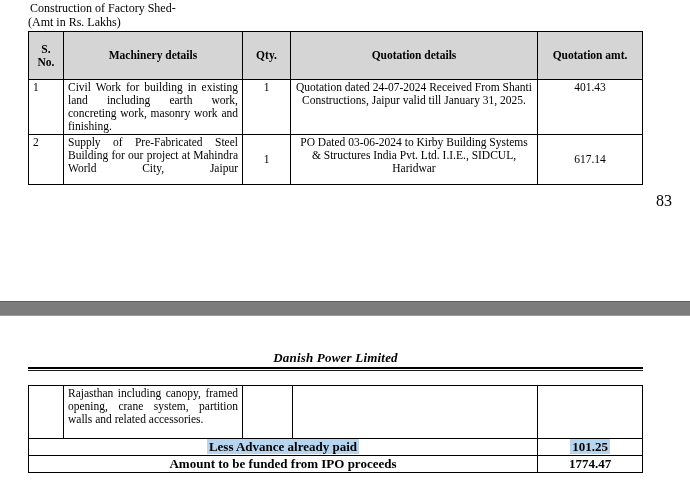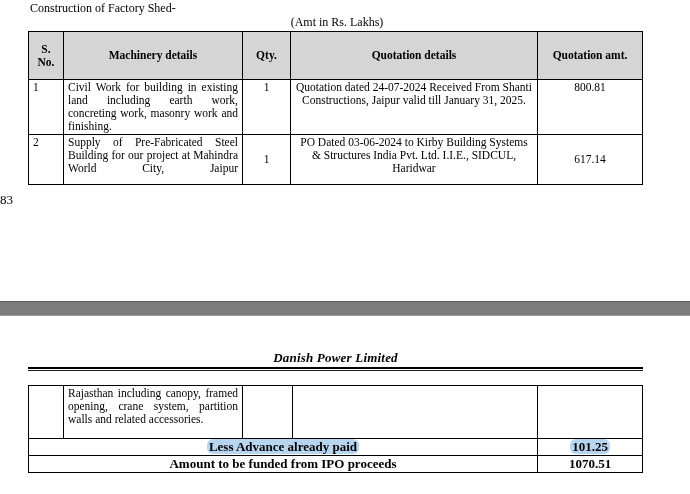--- a/index.html
+++ b/index.html
@@ -11,21 +11,21 @@
     position:relative;
     overflow:hidden;
   }
 
   .p1-title {
     position:absolute; left:30px; top:1px;
     font-size:12px; line-height:14px;
   }
   .unit-note {
     position:absolute; left:28px; top:15px; width:618px;
-    text-align:center; font-size:12px; line-height:14px;
+    text-align:left; font-size:12px; line-height:14px;
   }
 
   table.doc-table {
     border-collapse:collapse;
     table-layout:fixed;
     width:614px;
     font-size:11.5px;
     line-height:13px;
   }
   table.doc-table td, table.doc-table th {
@@ -46,21 +46,21 @@
   }
   .row-h1 td { height:53px; }
   .row-h2 td { height:50px; }
   .cell-center { text-align:center; }
   .cell-justify { text-align:justify;margin-top:6px; }
   .cell-justify-all { text-align:justify; text-align-last:justify;margin-top:12px; }
   .v-mid { vertical-align:middle !important; }
 
   .page-number {
     position:absolute; left:0; top:192px; width:672px;
-    text-align:left; font-size:13px;
+    text-align:right; font-size:16px;
   }
 
   .page-divider {
     position:absolute; left:0; top:301px; width:690px; height:15px;
     background:#7c7c7c;
     border-top:1px solid #5f5f5f;
     border-bottom:1px solid #9a9a9a;
     box-sizing:border-box;
   }
 
@@ -81,21 +81,20 @@
     height:15px;
     font-weight:bold;
     font-size:13px;
     line-height:14px;
     text-align:center;
     vertical-align:middle;
   }
   .hl {
     background:#b8d5f0;
     padding:0 2px;
-    border-radius:6px;
   }
 </style>
 </head>
 <body>
 
 <div class="p1-title">Construction of Factory Shed-</div>
 <div class="unit-note">(Amt in Rs. Lakhs)</div>
 
 <table class="doc-table tbl1">
   <colgroup>
@@ -113,21 +112,21 @@
       <th>Quotation details</th>
       <th>Quotation amt.</th>
     </tr>
   </thead>
   <tbody>
     <tr class="row-h1">
       <td>1</td>
       <td class="cell-justify">Civil Work for building in existing land including earth work, concreting work, masonry work and finishing.</td>
       <td class="cell-center">1</td>
       <td class="cell-center">Quotation dated 24-07-2024 Received From Shanti Constructions, Jaipur valid till January 31, 2025.</td>
-      <td class="cell-center">800.81</td>
+      <td class="cell-center">401.43</td>
     </tr>
     <tr class="row-h2">
       <td>2</td>
       <td class="cell-justify-all">Supply of Pre-Fabricated Steel Building for our project at Mahindra World City, Jaipur</td>
       <td class="cell-center v-mid">1</td>
       <td class="cell-center">PO Dated 03-06-2024 to Kirby Building Systems &amp; Structures India Pvt. Ltd. I.I.E., SIDCUL, Haridwar</td>
       <td class="cell-center v-mid">617.14</td>
     </tr>
   </tbody>
 </table>
@@ -158,16 +157,16 @@
       <td></td>
       <td></td>
       <td></td>
     </tr>
     <tr class="summary-row">
       <td colspan="4"><span class="hl">Less Advance already paid</span></td>
       <td><span class="hl">101.25</span></td>
     </tr>
     <tr class="summary-row">
       <td colspan="4">Amount to be funded from IPO proceeds</td>
-      <td>1070.51</td>
+      <td>1774.47</td>
     </tr>
   </tbody>
 </table>
 
 </body></html>

